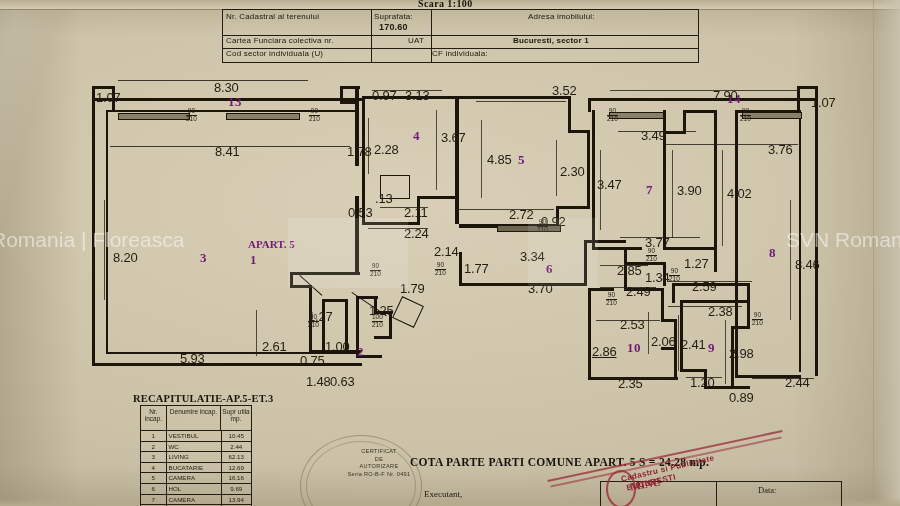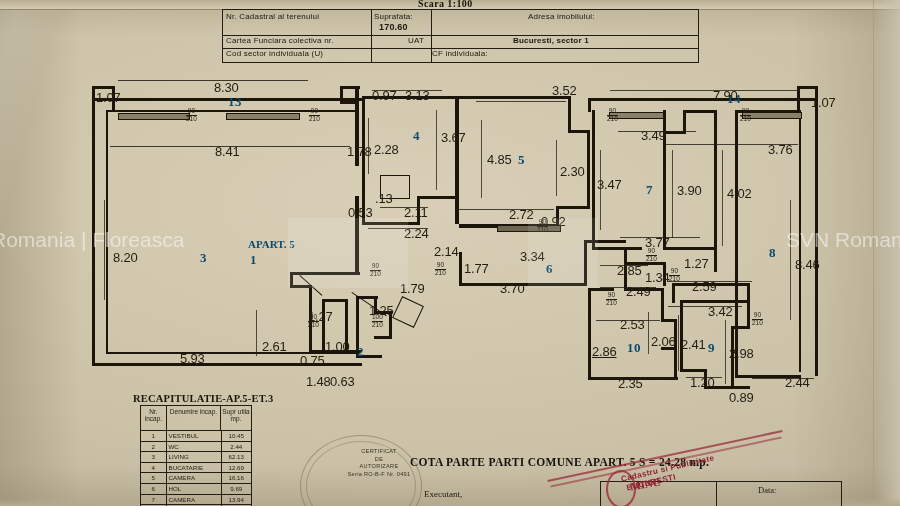--- a/index.html
+++ b/index.html
@@ -31,21 +31,21 @@
   #botstrip{
     position:absolute;left:0;bottom:0;width:900px;height:8px;
     background:linear-gradient(to top,#b5aa8e,rgba(200,192,170,0));
   }
 
   
   .ink{position:absolute;background:#221d13;}
   .hl{height:1px;}
   .vl{width:1px;}
   .wall{position:absolute;background:#1b1609;}
-  .room{position:absolute;font-weight:bold;font-size:13px;color:#0c4a6e;
+  .room{position:absolute;font-weight:bold;font-size:13px;color:#701a75;
         font-family:"Liberation Serif",serif;letter-spacing:.5px;}
   .dim{position:absolute;font-size:13px;color:#241e12;font-family:"Liberation Sans",sans-serif;
        letter-spacing:-.2px;white-space:nowrap;}
   .door{position:absolute;font-size:6.5px;line-height:6.5px;text-align:center;color:#241e12;white-space:nowrap;}
   .door b{display:block;font-weight:normal;}
   .door i{display:block;font-style:normal;border-top:1px solid #241e12;}
 
   
   #scara{position:absolute;left:418px;top:-2px;font-family:"Liberation Serif",serif;
          font-weight:bold;font-size:10px;letter-spacing:.4px;color:#1b1609;}
@@ -342,34 +342,34 @@
         <div class="dim" style="left: 441px; top: 130px;">3.67</div>
         <div class="dim" style="left: 434px; top: 244px;">2.14</div>
         <div class="dim" style="left: 464px; top: 261px;">1.77</div>
         <div class="dim" style="left: 518px; top: 83px; margin-left: 34px;">3.52</div>
         <div class="dim" style="left: 487px; top: 152px;">4.85</div>
         <div class="dim" style="left: 560px; top: 164px;">2.30</div>
         <div class="dim" style="left: 509px; top: 207px;">2.72</div>
         <div class="dim" style="left: 541px; top: 214px;">0.92</div>
         <div class="dim" style="left: 520px; top: 249px;">3.34</div>
         <div class="dim" style="left: 597px; top: 177px;">3.47</div>
-        <div class="dim" style="left: 500px; top: 281px;">3.70</div>
+        <div class="dim" style="left: 528px; top: 281px;">3.70</div>
         <div class="dim" style="left: 713px; top: 88px;">7.90</div>
         <div class="dim" style="left: 811px; top: 95px;">1.07</div>
         <div class="dim" style="left: 641px; top: 128px;">3.49</div>
         <div class="dim" style="left: 768px; top: 142px;">3.76</div>
         <div class="dim" style="left: 677px; top: 183px;">3.90</div>
         <div class="dim" style="left: 727px; top: 186px;">4.02</div>
         <div class="dim" style="left: 645px; top: 235px;">3.77</div>
         <div class="dim" style="left: 617px; top: 263px;">2.85</div>
         <div class="dim" style="left: 684px; top: 256px;">1.27</div>
         <div class="dim" style="left: 645px; top: 270px;">1.34</div>
         <div class="dim" style="left: 692px; top: 279px;">2.59</div>
         <div class="dim" style="left: 626px; top: 284px;">2.49</div>
-        <div class="dim" style="left: 708px; top: 304px;">3.42</div>
+        <div class="dim" style="left: 708px; top: 304px;">2.38</div>
         <div class="dim" style="left: 620px; top: 317px;">2.53</div>
         <div class="dim" style="left: 651px; top: 334px;">2.06</div>
         <div class="dim" style="left: 592px; top: 344px; text-decoration: underline;">2.86</div>
         <div class="dim" style="left: 681px; top: 337px;">2.41</div>
         <div class="dim" style="left: 729px; top: 346px;">2.98</div>
         <div class="dim" style="left: 618px; top: 376px;">2.35</div>
         <div class="dim" style="left: 690px; top: 375px;">1.20</div>
         <div class="dim" style="left: 729px; top: 390px;">0.89</div>
         <div class="dim" style="left: 785px; top: 375px;">2.44</div>
         <div class="dim" style="left: 795px; top: 257px;">8.46</div>

